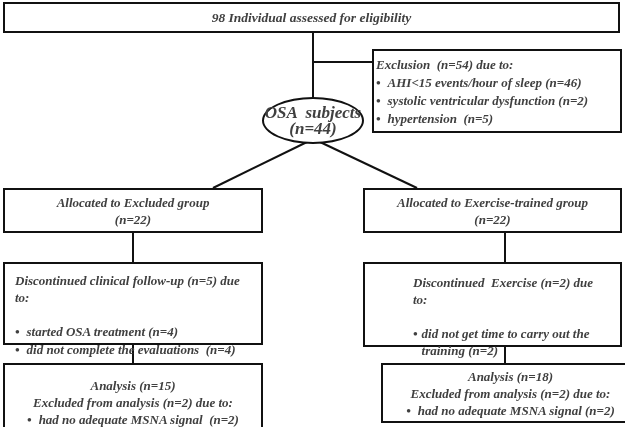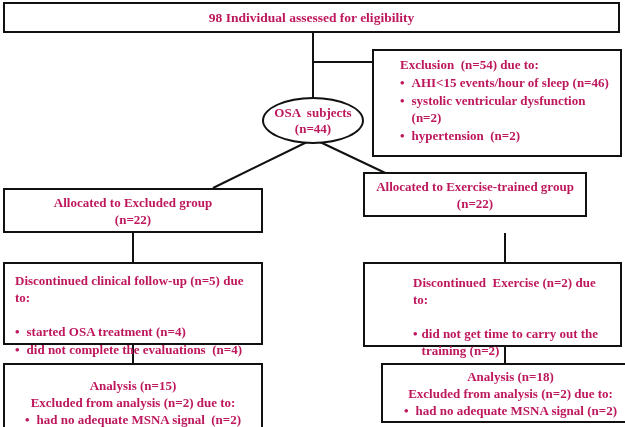--- a/index.html
+++ b/index.html
@@ -3,22 +3,23 @@
 <meta charset="utf-8">
 <style>
   html, body { margin: 0; padding: 0; background: #ffffff; }
   .canvas {
     position: relative;
     width: 625px;
     height: 427px;
     background: #ffffff;
     font-family: "Liberation Serif", "DejaVu Serif", serif;
     font-weight: bold;
-    color: #be185d;
+    color: #404040;
     overflow: hidden;
+    font-style: italic;
   }
   .box {
     position: absolute;
     background: #ffffff;
     border: 2px solid #111111;
     box-sizing: border-box;
     font-size: 13px;
     line-height: 17px;
   }
   .center-col {
@@ -30,28 +31,28 @@
   }
   .txt { white-space: pre-wrap; }
   .ellipse {
     position: absolute;
     left: 262px; top: 97px;
     width: 102px; height: 47px;
     border: 2px solid #111111;
     border-radius: 50%;
     box-sizing: border-box;
     background: #ffffff;
-    font-size: 13px;
+    font-size: 17px;
     line-height: 16px;
     z-index: 2;
   }
   .top-box   { left: 3px;   top: 2px;   width: 617px; height: 31px; }
-  .excl-box  { left: 372px; top: 49px;  width: 250px; height: 108px; padding: 5px 6px 5px 26px; }
+  .excl-box  { left: 372px; top: 49px;  width: 250px; height: 84px; padding: 5px 6px 5px 2px; }
   .ctl-box   { left: 3px;   top: 188px; width: 260px; height: 45px; }
-  .exe-box   { left: 363px; top: 172px; width: 224px; height: 45px; }
+  .exe-box   { left: 363px; top: 188px; width: 259px; height: 45px; }
   .ctl-disc  { left: 3px;   top: 262px; width: 260px; height: 83px; padding: 8px 8px 6px 10px; }
   .exe-disc  { left: 363px; top: 262px; width: 259px; height: 85px; padding: 10px 10px 6px 12px; }
   .ctl-ana   { left: 3px;   top: 363px; width: 260px; height: 79px; padding: 4px 18px; }
   .exe-ana   { left: 381px; top: 363px; width: 259px; height: 60px; padding: 4px 6px; }
   .bullet-row {
     display: flex;
     align-items: flex-start;
     gap: 7px;
     margin-top: 1px;
   }
@@ -95,21 +96,21 @@
     <div class="bullet-row">
       <span class="marker">•</span>
       <span class="txt">AHI&lt;15 events/hour of sleep (n=46)</span>
     </div>
     <div class="bullet-row">
       <span class="marker">•</span>
       <span class="txt">systolic ventricular dysfunction (n=2)</span>
     </div>
     <div class="bullet-row">
       <span class="marker">•</span>
-      <span class="txt">hypertension  (n=2)</span>
+      <span class="txt">hypertension  (n=5)</span>
     </div>
   </div>
 
   <div class="ellipse center-col">
     <div class="txt">OSA  subjects</div>
     <div class="txt">(n=44)</div>
   </div>
 
   <div class="box ctl-box center-col" style="z-index:2;">
     <div class="txt">Allocated to Excluded group</div>

